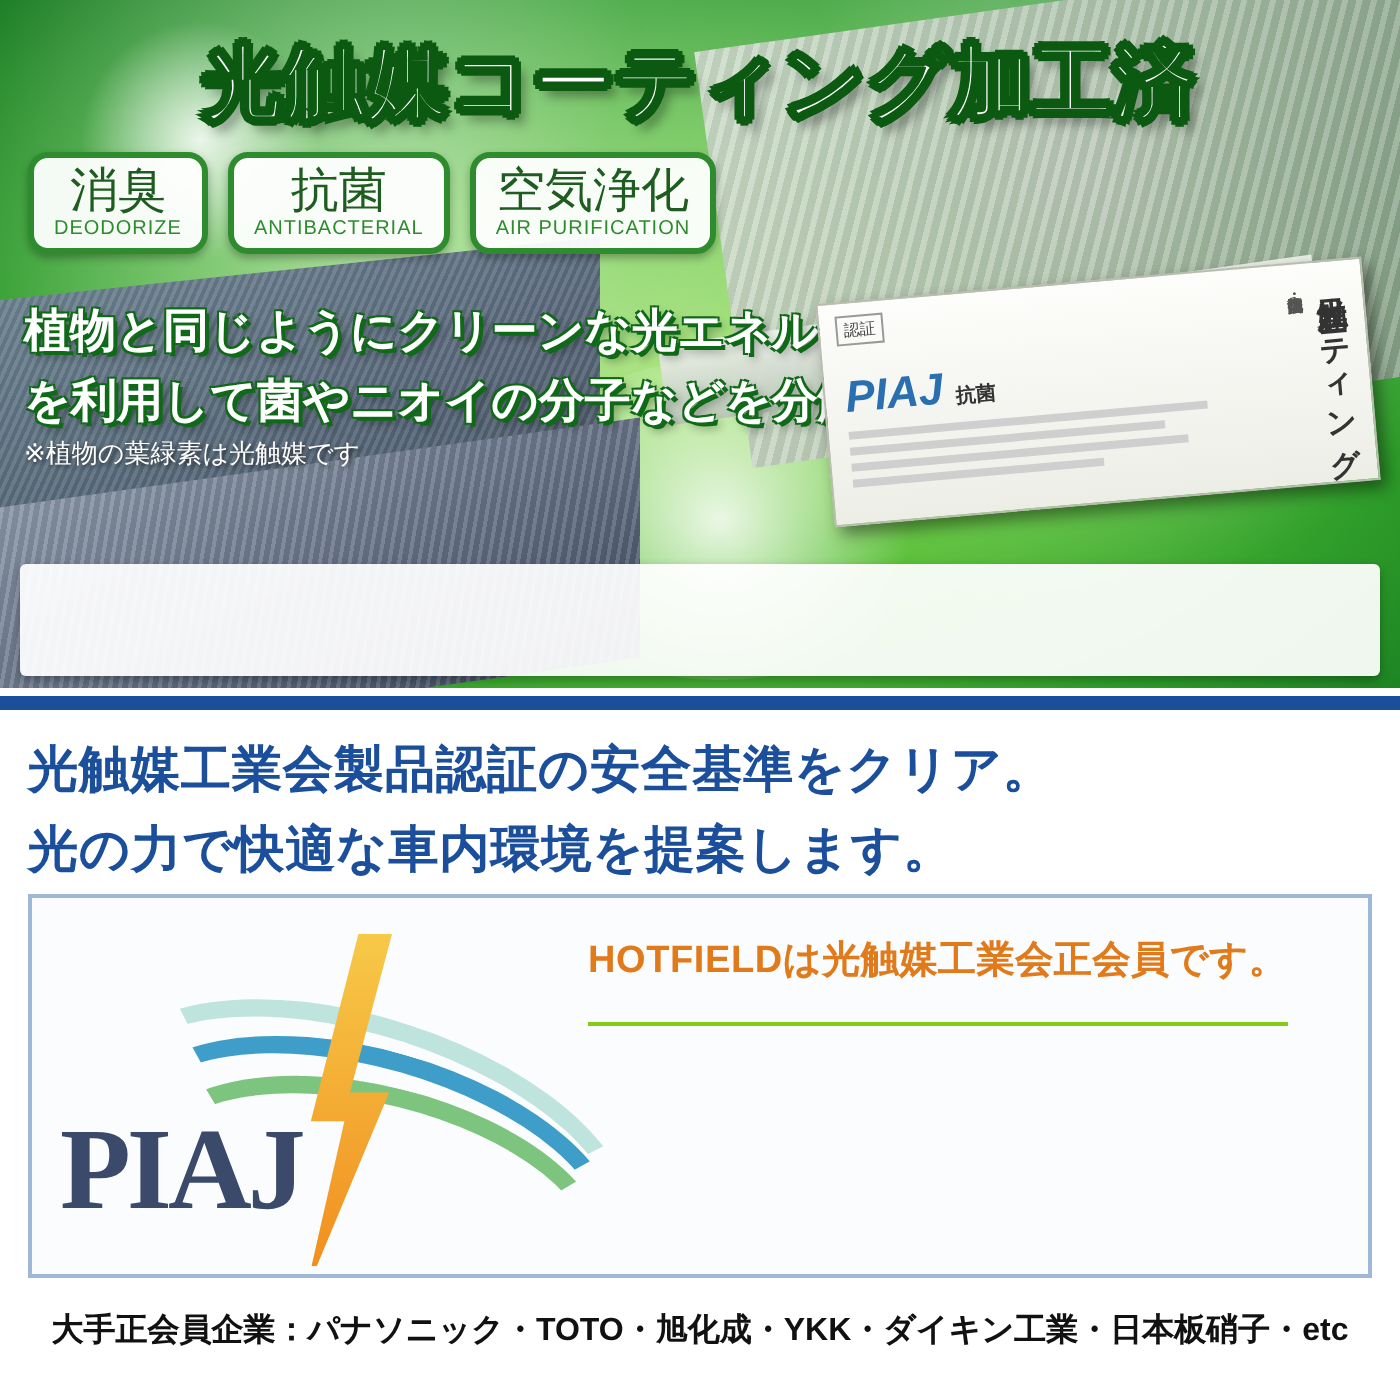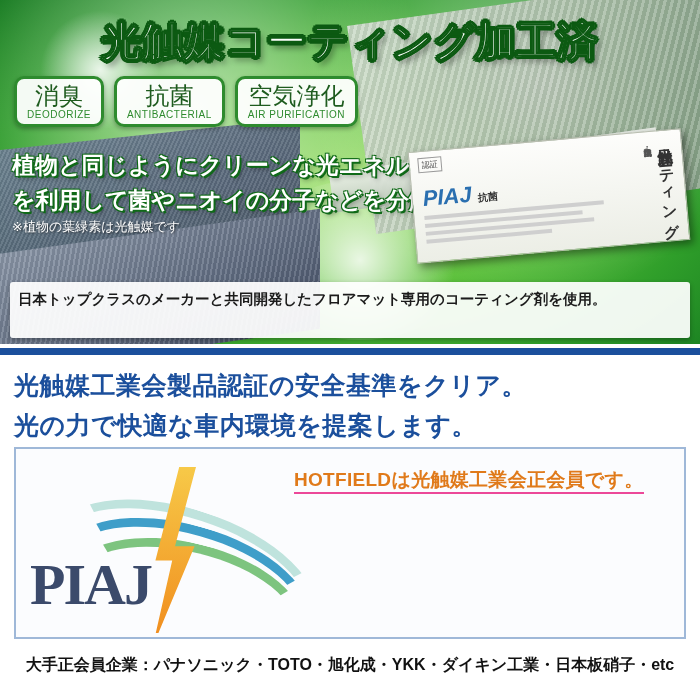--- a/index.html
+++ b/index.html
@@ -155,21 +155,21 @@
   .sw2{left:34px;top:62px;width:240px;height:110px;border:9px solid #3f9ec9;border-color:#3f9ec9 transparent transparent transparent;transform:rotate(16deg);}
   .sw3{left:46px;top:80px;width:220px;height:100px;border:9px solid #7dc47f;border-color:#7dc47f transparent transparent transparent;transform:rotate(14deg);}
   .bolt-shape{
     position:absolute;left:118px;top:4px;width:70px;height:180px;
     background:linear-gradient(180deg,#f7c948,#f08a1c);
     clip-path:polygon(56% 0%, 22% 52%, 46% 52%, 18% 100%, 78% 44%, 50% 44%, 80% 0%);
   }
   .piaj-title{
     position:absolute;left:278px;top:18px;font-size:19px;font-weight:bold;color:#e07a1a;letter-spacing:.3px;
   }
-  .piaj-title u{text-decoration:none;border-bottom:2px solid #ec4899;padding-bottom:2px;}
+  .piaj-title u{text-decoration:none;border-bottom:2px solid #84cc16;padding-bottom:20px;}
   .piaj-body{
     position:absolute;left:336px;top:52px;width:326px;
     font-size:14.5px;line-height:1.62;color:#2a2a2a;
   }
 
   .members{
     position:absolute;left:0;top:300px;width:700px;text-align:center;
     font-size:16px;font-weight:bold;color:#111;
   }
 </style>
@@ -222,21 +222,20 @@
       </div>
       <div class="card-lines">
         <i></i>
         <i></i>
         <i></i>
         <i></i>
       </div>
     </div>
 
     <div class="infobar">
-      <p>日本トップクラスのメーカーと共同開発したフロアマット専用のコーティング剤を使用。</p>
     </div>
   </div>
 
   <div class="divider"></div>
 
   <div class="bottom">
     <div class="bluehead">
       <div>光触媒工業会製品認証の安全基準をクリア。</div>
       <div>光の力で快適な車内環境を提案します。</div>
     </div>

